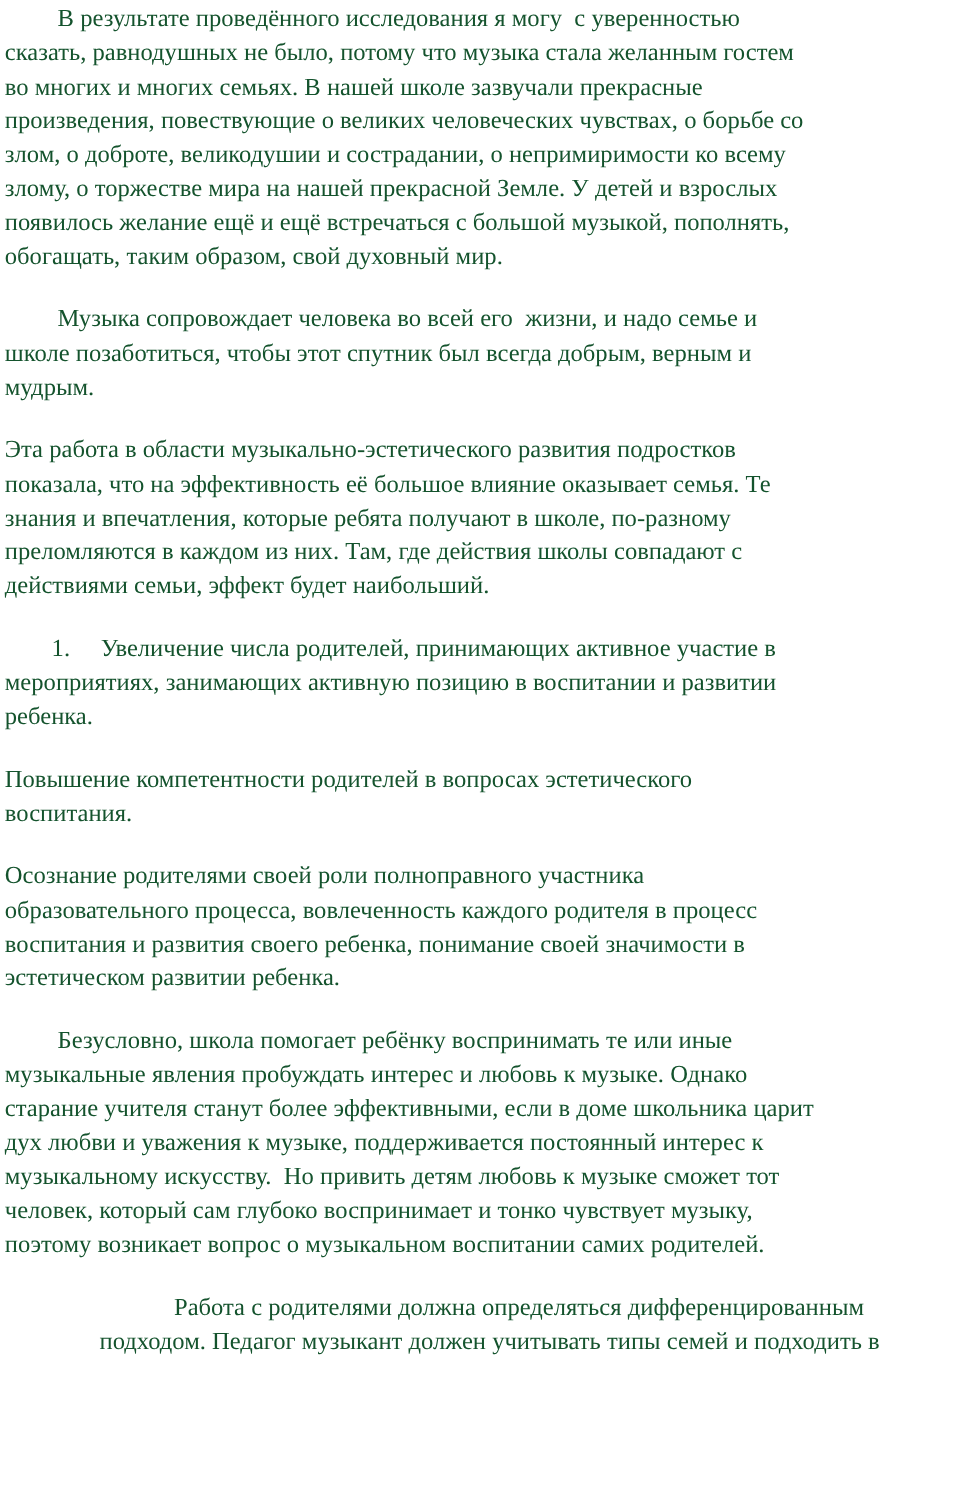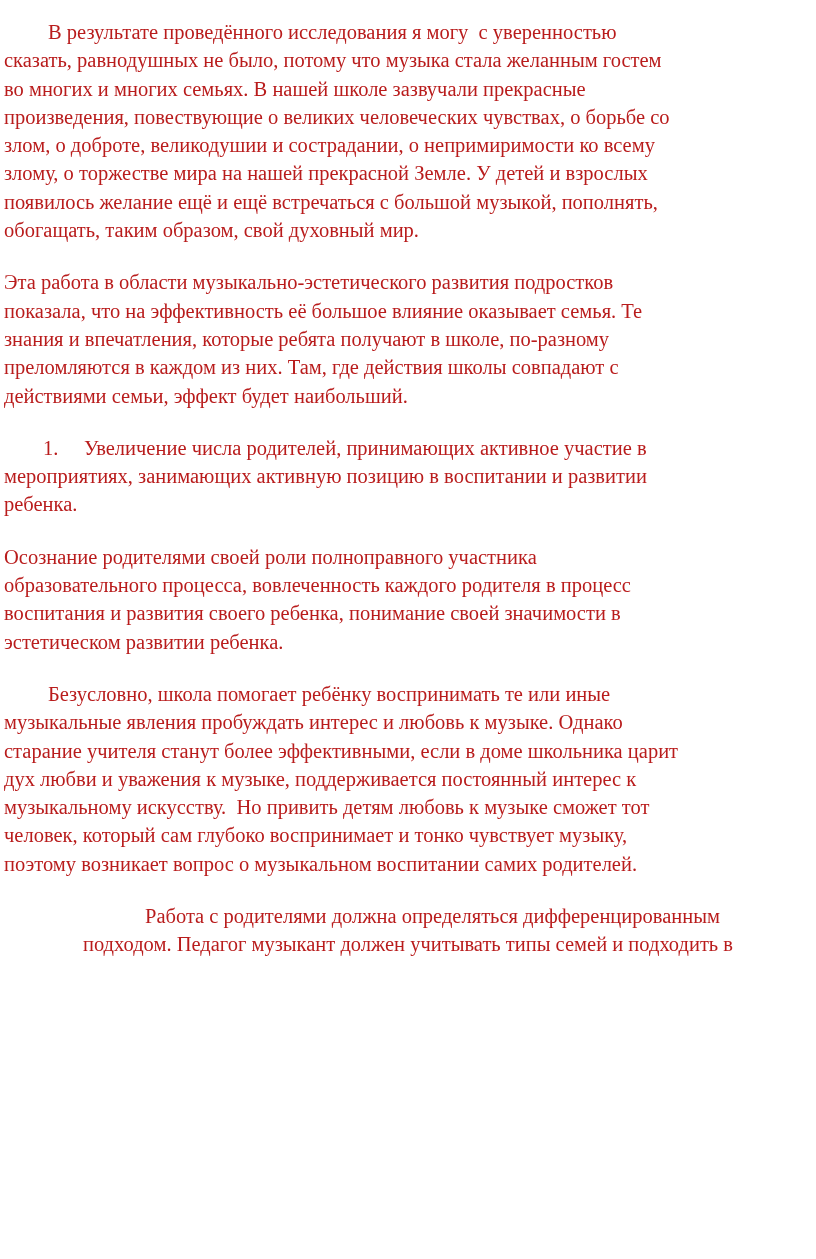--- a/index.html
+++ b/index.html
@@ -12,52 +12,57 @@
     height: 1259px;
     box-sizing: border-box;
     padding: 2px 4px 0 4px;
     overflow: hidden;
   }
   .page {
     width: 100%;
     height: 100%;
   }
   .para {
-    margin: 16px 0 24px 0;
+    margin: 0 0 24px 0;
     font-family: "Liberation Serif", "DejaVu Serif", serif;
     font-size: 20.5px;
     line-height: 28.3px;
-    color: #b91c1c;
+    color: #14532d;
     white-space: pre;           
     text-align: left;
   }
   .ind     { text-indent: 44px; }
   .ind-num { text-indent: 39px; }
   .ind-lg  { text-indent: 49px; text-align: center; }
 </style>
 </head>
 <body>
 
 <div class="page">
   <p class="para ind">В результате проведённого исследования я могу  с уверенностью
 сказать, равнодушных не было, потому что музыка стала желанным гостем
 во многих и многих семьях. В нашей школе зазвучали прекрасные
 произведения, повествующие о великих человеческих чувствах, о борьбе со
 злом, о доброте, великодушии и сострадании, о непримиримости ко всему
 злому, о торжестве мира на нашей прекрасной Земле. У детей и взрослых
 появилось желание ещё и ещё встречаться с большой музыкой, пополнять,
 обогащать, таким образом, свой духовный мир.</p>
+  <p class="para ind">Музыка сопровождает человека во всей его  жизни, и надо семье и
+школе позаботиться, чтобы этот спутник был всегда добрым, верным и
+мудрым.</p>
   <p class="para">Эта работа в области музыкально-эстетического развития подростков
 показала, что на эффективность её большое влияние оказывает семья. Те
 знания и впечатления, которые ребята получают в школе, по-разному
 преломляются в каждом из них. Там, где действия школы совпадают с
 действиями семьи, эффект будет наибольший.</p>
   <p class="para ind-num">1.     Увеличение числа родителей, принимающих активное участие в
 мероприятиях, занимающих активную позицию в воспитании и развитии
 ребенка.</p>
+  <p class="para">Повышение компетентности родителей в вопросах эстетического
+воспитания.</p>
   <p class="para">Осознание родителями своей роли полноправного участника
 образовательного процесса, вовлеченность каждого родителя в процесс
 воспитания и развития своего ребенка, понимание своей значимости в
 эстетическом развитии ребенка.</p>
   <p class="para ind">Безусловно, школа помогает ребёнку воспринимать те или иные
 музыкальные явления пробуждать интерес и любовь к музыке. Однако
 старание учителя станут более эффективными, если в доме школьника царит
 дух любви и уважения к музыке, поддерживается постоянный интерес к
 музыкальному искусству.  Но привить детям любовь к музыке сможет тот
 человек, который сам глубоко воспринимает и тонко чувствует музыку,

